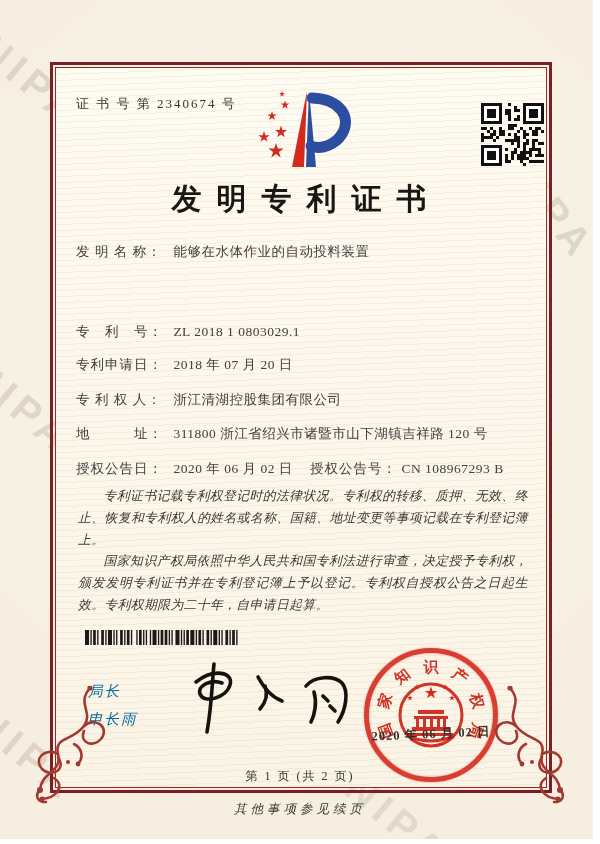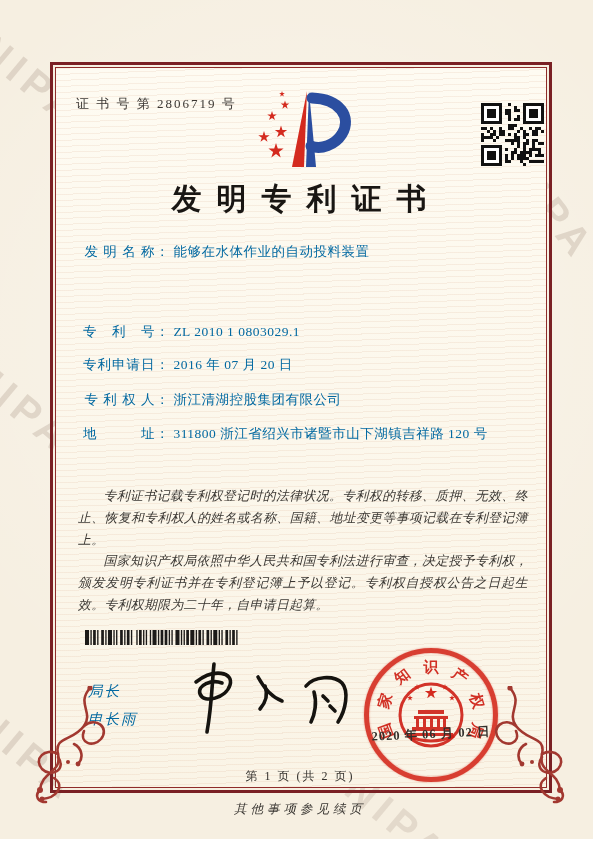--- a/index.html
+++ b/index.html
@@ -30,21 +30,21 @@
   }
   .layer{position:absolute;left:0;top:0;width:600px;height:844px;z-index:3;}
   .cert-no{position:absolute;left:76px;top:95px;font-size:13px;letter-spacing:2px;color:#3a3632;}
   .logo{position:absolute;left:252px;top:85px;}
   .qr{position:absolute;left:481px;top:103px;}
   .title{
     position:absolute;left:0;top:179px;width:600px;text-align:center;
     font-size:30px;font-weight:700;letter-spacing:15px;padding-left:13px;
     box-sizing:border-box;color:#191613;
   }
-  .frow{position:absolute;left:76px;font-size:13.5px;color:#0369a1;white-space:nowrap;text-align:right;}
+  .frow{position:absolute;left:76px;font-size:13.5px;color:#404040;white-space:nowrap;}
   .frow .lab{display:inline-block;min-width:94px;letter-spacing:1px;}
   .frow .val{letter-spacing:.5px;}
   .frow .pair2{position:absolute;left:234px;top:0;white-space:nowrap;}
   .frow .pair2 .lab{min-width:88px;}
   .body-text{
     position:absolute;left:78px;top:486px;width:450px;
     font-size:12.8px;line-height:21.8px;text-align:justify;
     font-style:italic;color:#3a3733;letter-spacing:.4px;
   }
   .body-text p{margin:0;text-indent:2em;}
@@ -86,21 +86,21 @@
 <span class="wm" style="left:92px;top:482px;transform:rotate(42deg);color:rgba(178,162,148,.22);">CNIPA</span>
 <span class="wm" style="left:-32px;top:676px;transform:rotate(40deg);">CNIPA</span>
 <span class="wm" style="left:338px;top:742px;transform:rotate(40deg);color:rgba(178,162,148,.28);">CNIPA</span>
 
 <div class="frame">
   <div class="frame-inner"></div>
 </div>
 
 <div class="layer">
 
-  <div class="cert-no">证 书 号 第 2806719 号</div>
+  <div class="cert-no">证 书 号 第 2340674 号</div>
 
   <svg class="logo" width="110" height="90" viewBox="0 0 110 90">
     <defs>
       <path id="star" d="M0,-1 L0.224,-0.309 0.951,-0.309 0.363,0.118 0.588,0.809 0,0.382 -0.588,0.809 -0.363,0.118 -0.951,-0.309 -0.224,-0.309 Z" fill="#d42a1e"></path>
     </defs>
     <polygon points="55,6 40,82 52,82" fill="#d42a1e"></polygon>
     <polygon points="57,6 54,82 64,82" fill="#2b4ea0"></polygon>
     <path d="M60,13 C88,14 100,32 90,49 C83,60 69,65 59,61" fill="none" stroke="#2b4ea0" stroke-width="11" stroke-linecap="round"></path>
     <use href="#star" transform="translate(24,66) scale(8)"></use>
     <use href="#star" transform="translate(12,52) scale(6)"></use>
@@ -235,33 +235,41 @@
     </svg>
 
   <div class="title">发明专利证书</div>
 
   <div class="frow" style="top:243px">
     <span class="lab">发 明 名 称：</span>
     <span class="val">能够在水体作业的自动投料装置</span>
   </div>
   <div class="frow" style="top:323px">
     <span class="lab">专　利　号：</span>
-    <span class="val">ZL 2010 1 0803029.1</span>
+    <span class="val">ZL 2018 1 0803029.1</span>
   </div>
   <div class="frow" style="top:356px">
     <span class="lab">专利申请日：</span>
-    <span class="val">2016 年 07 月 20 日</span>
+    <span class="val">2018 年 07 月 20 日</span>
   </div>
   <div class="frow" style="top:391px">
     <span class="lab">专 利 权 人：</span>
     <span class="val">浙江清湖控股集团有限公司</span>
   </div>
   <div class="frow" style="top:425px">
     <span class="lab">地　　　址：</span>
     <span class="val">311800 浙江省绍兴市诸暨市山下湖镇吉祥路 120 号</span>
+  </div>
+  <div class="frow" style="top:460px">
+    <span class="lab">授权公告日：</span>
+    <span class="val">2020 年 06 月 02 日</span>
+    <span class="pair2">
+      <span class="lab">授权公告号：</span>
+      <span class="val">CN 108967293 B</span>
+    </span>
   </div>
 
   <div class="body-text">
     <p>专利证书记载专利权登记时的法律状况。专利权的转移、质押、无效、终止、恢复和专利权人的姓名或名称、国籍、地址变更等事项记载在专利登记簿上。</p>
     <p>国家知识产权局依照中华人民共和国专利法进行审查，决定授予专利权，颁发发明专利证书并在专利登记簿上予以登记。专利权自授权公告之日起生效。专利权期限为二十年，自申请日起算。</p>
   </div>
 
   <svg class="barcode" id="barcode" width="158" height="15" viewBox="0 0 158 15">
       <rect x="0" y="0" width="4.050000000000001" height="15" fill="#1c1a18"></rect>
       <rect x="5.4" y="0" width="1.35" height="15" fill="#1c1a18"></rect>

